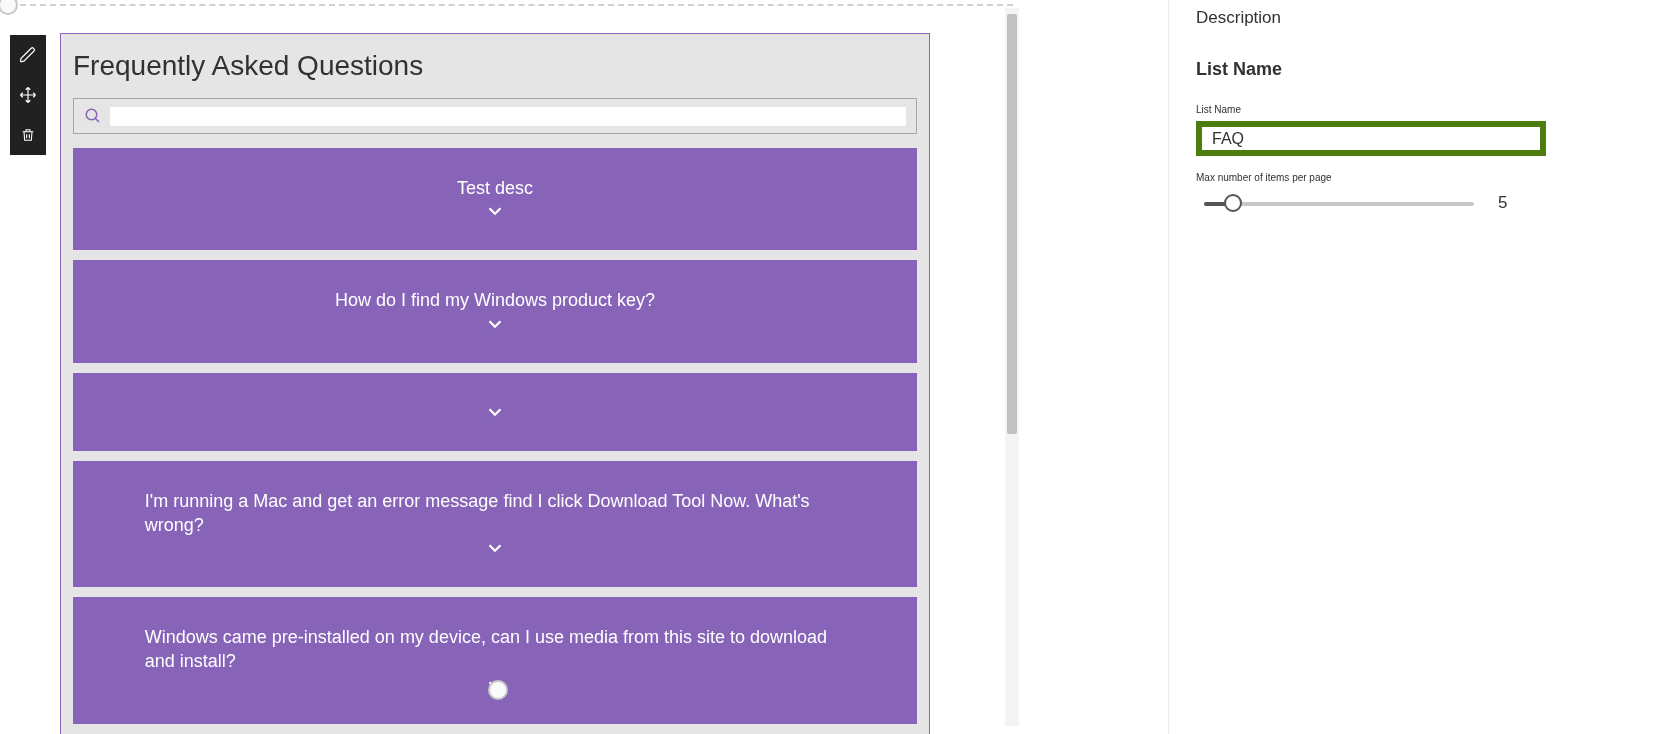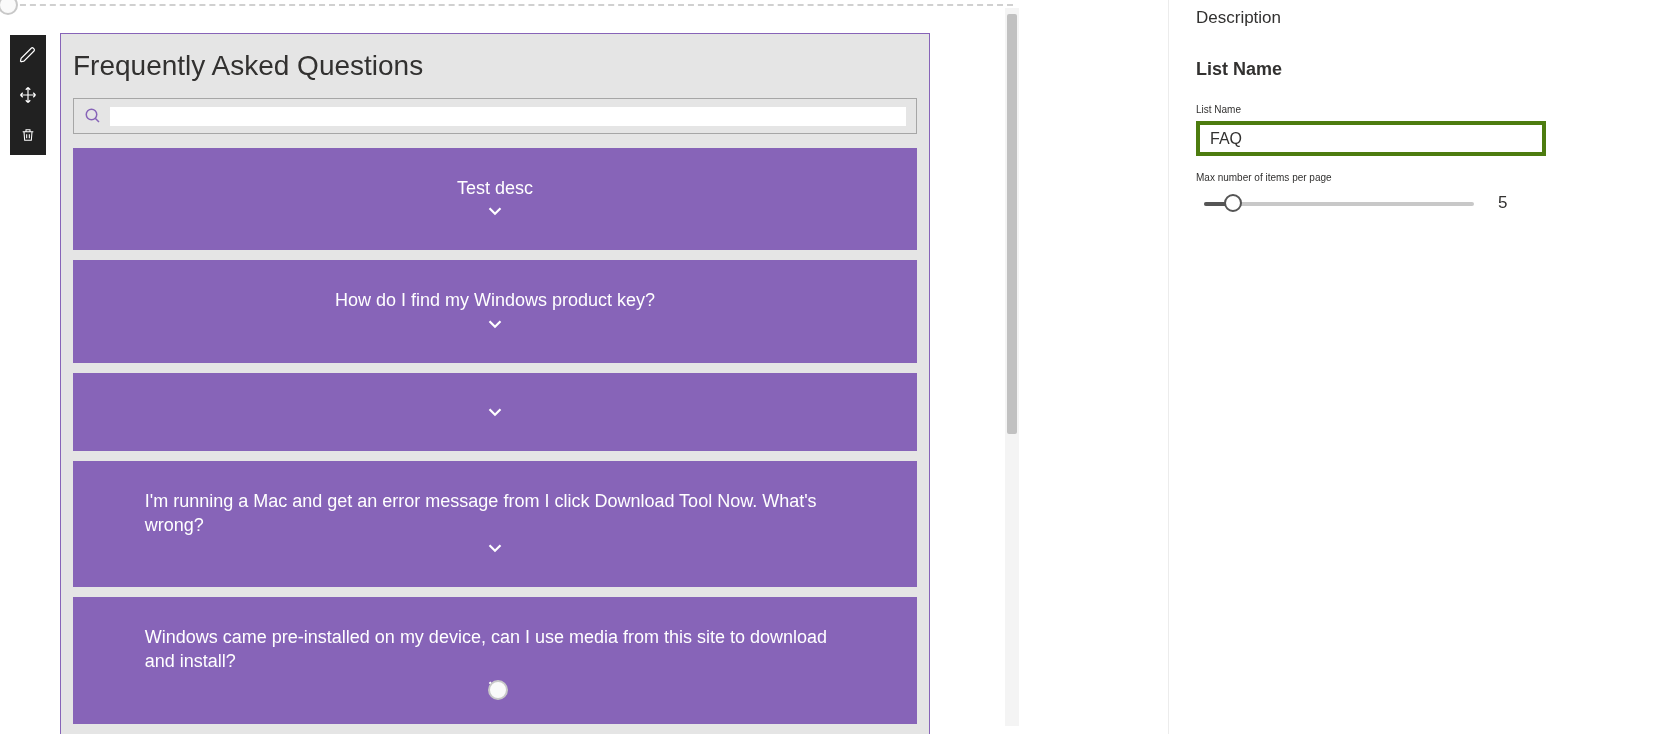--- a/index.html
+++ b/index.html
@@ -129,21 +129,21 @@
     width: 380px;
     font-size: 17px;
     color: #323130;
   }
   .prop-pane .lbl { margin-bottom: 31px; }
   .prop-pane .group-heading { font-weight: 600; font-size: 18px; margin: 18px 0 24px 0; }
   .prop-pane .field-lbl { font-size: 10px; margin-bottom: 6px; }
   .text-input {
     width: 350px;
     height: 35px;
-    border: 4px solid #4d7c0f;
+    border: 6px solid #4d7c0f;
     padding: 0 10px;
     font-size: 16px;
     outline: none;
     color: #323130;
     font-family: inherit;
   }
   .slider-row {
     display: flex; align-items: center; margin-top: 10px;
   }
   .slider-wrap {
@@ -215,21 +215,21 @@
     <svg width="22" height="22" viewBox="0 0 24 24" stroke-width="2.4" fill="none">
         <path d="M6 9l6 6 6-6"></path>
       </svg>
   </div>
   <div class="faq-item">
     <svg width="22" height="22" viewBox="0 0 24 24" stroke-width="2.4" fill="none">
         <path d="M6 9l6 6 6-6"></path>
       </svg>
   </div>
   <div class="faq-item">
-    <span class="text">I'm running a Mac and get an error message from I click Download Tool Now. What's wrong?</span>
+    <span class="text">I'm running a Mac and get an error message find I click Download Tool Now. What's wrong?</span>
     <svg width="22" height="22" viewBox="0 0 24 24" stroke-width="2.4" fill="none">
         <path d="M6 9l6 6 6-6"></path>
       </svg>
   </div>
   <div class="faq-item">
     <span class="text">Windows came pre-installed on my device, can I use media from this site to download and install?</span>
     <svg width="22" height="22" viewBox="0 0 24 24" stroke-width="2.4" fill="none">
         <path d="M6 9l6 6 6-6"></path>
       </svg>
   </div>

